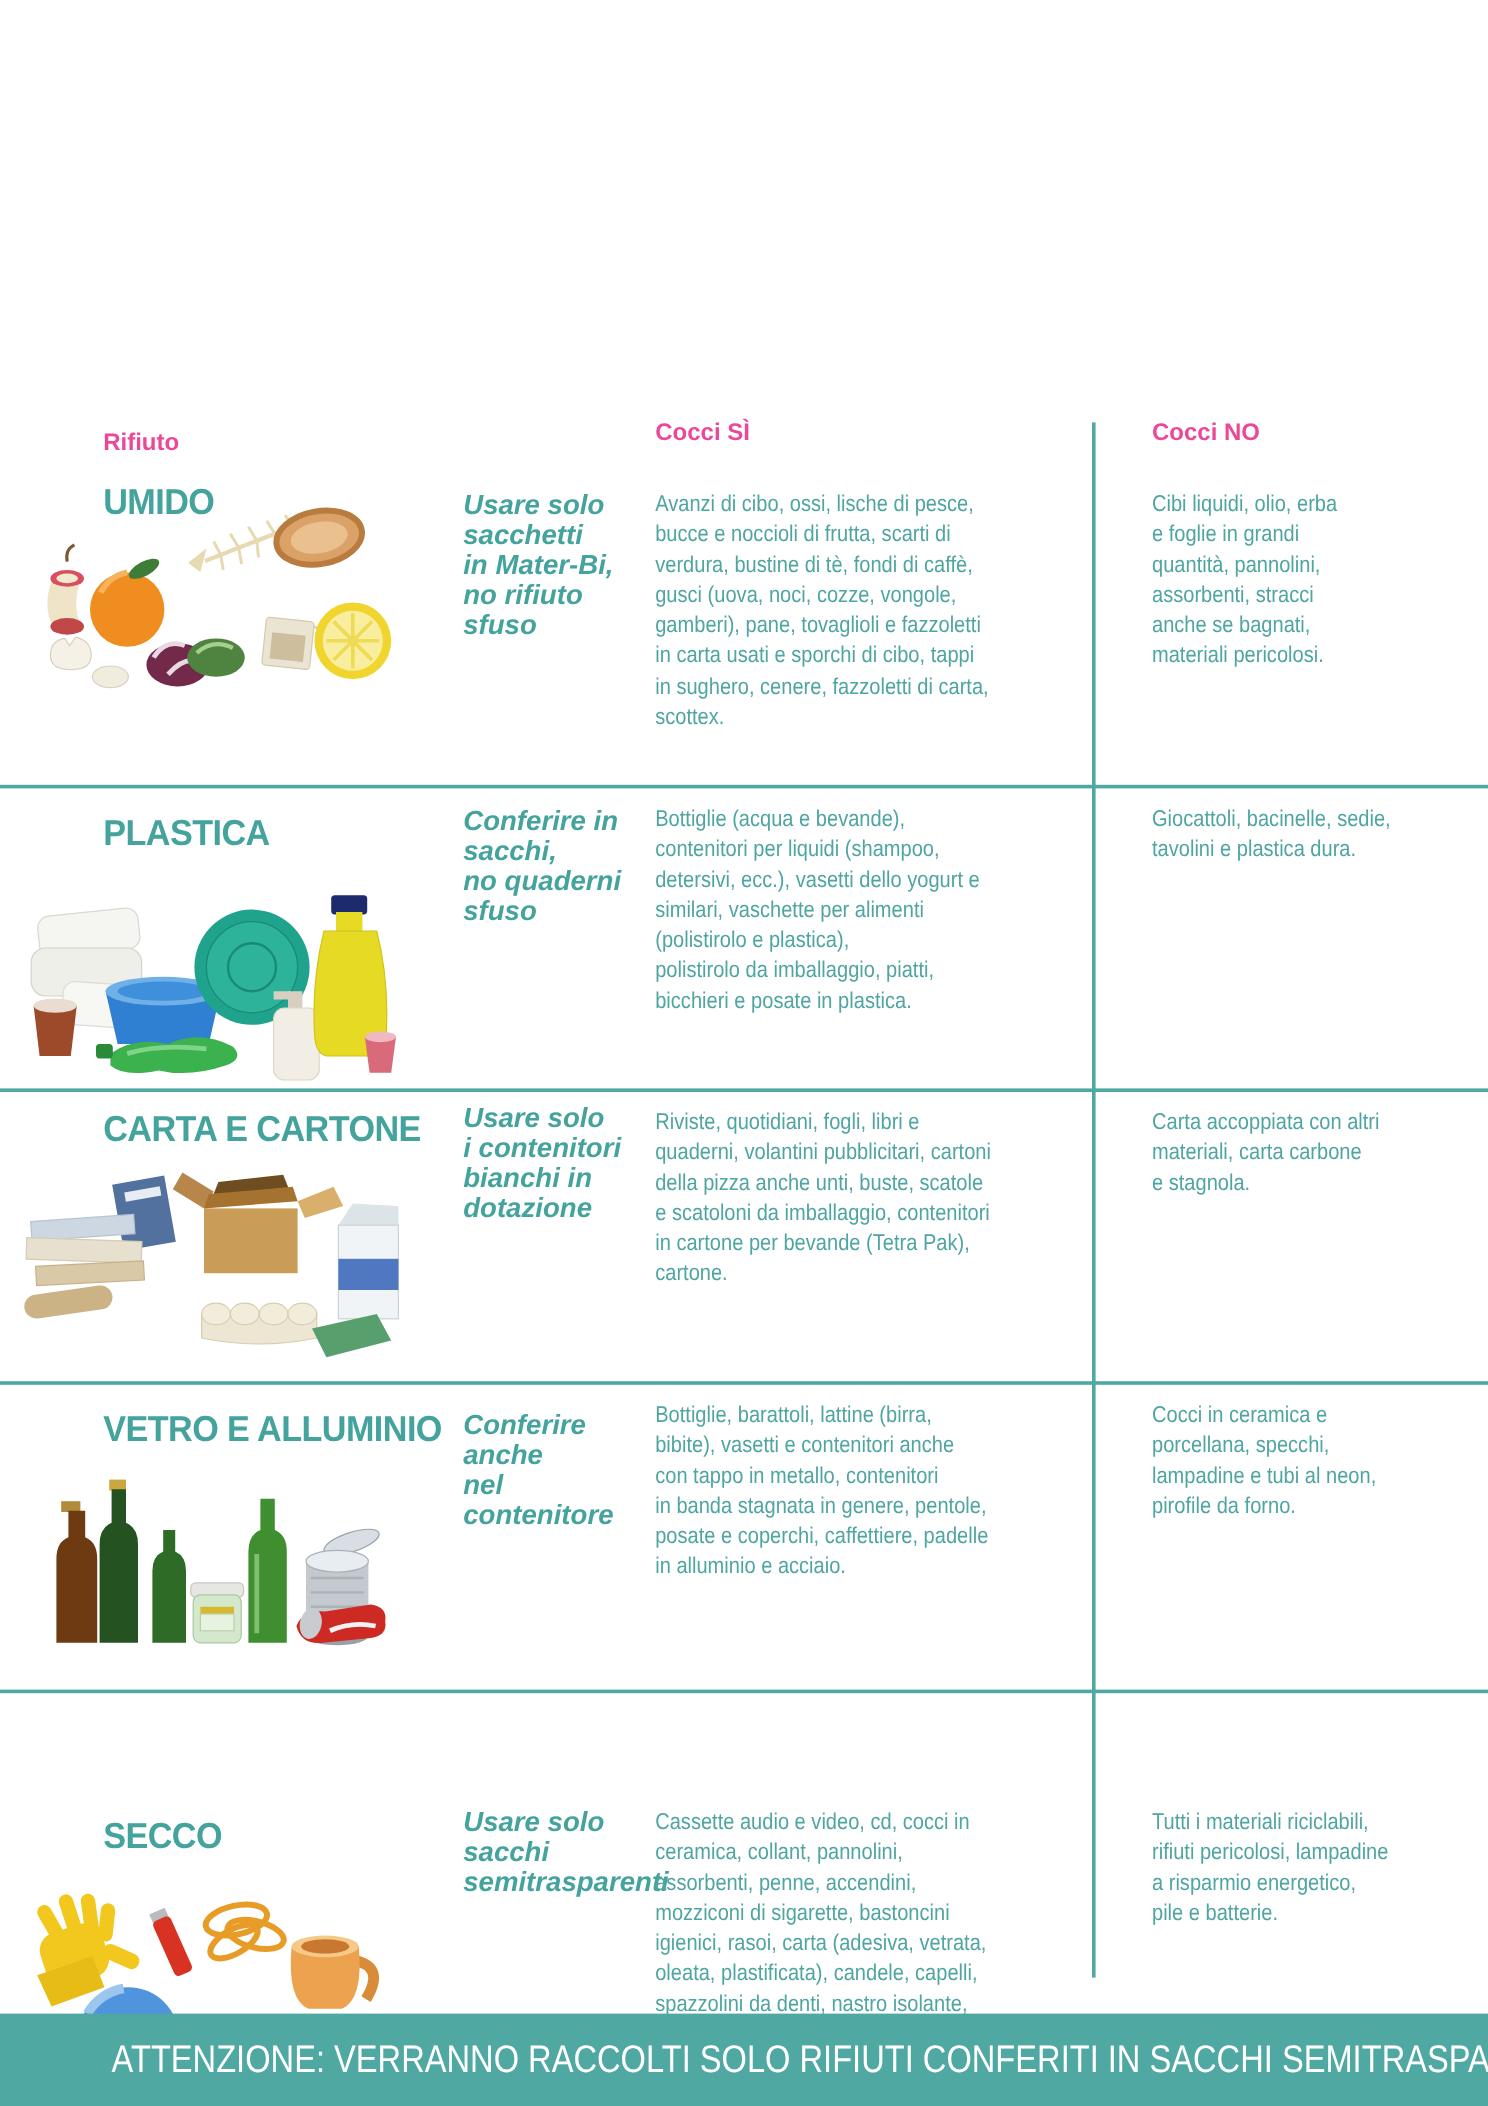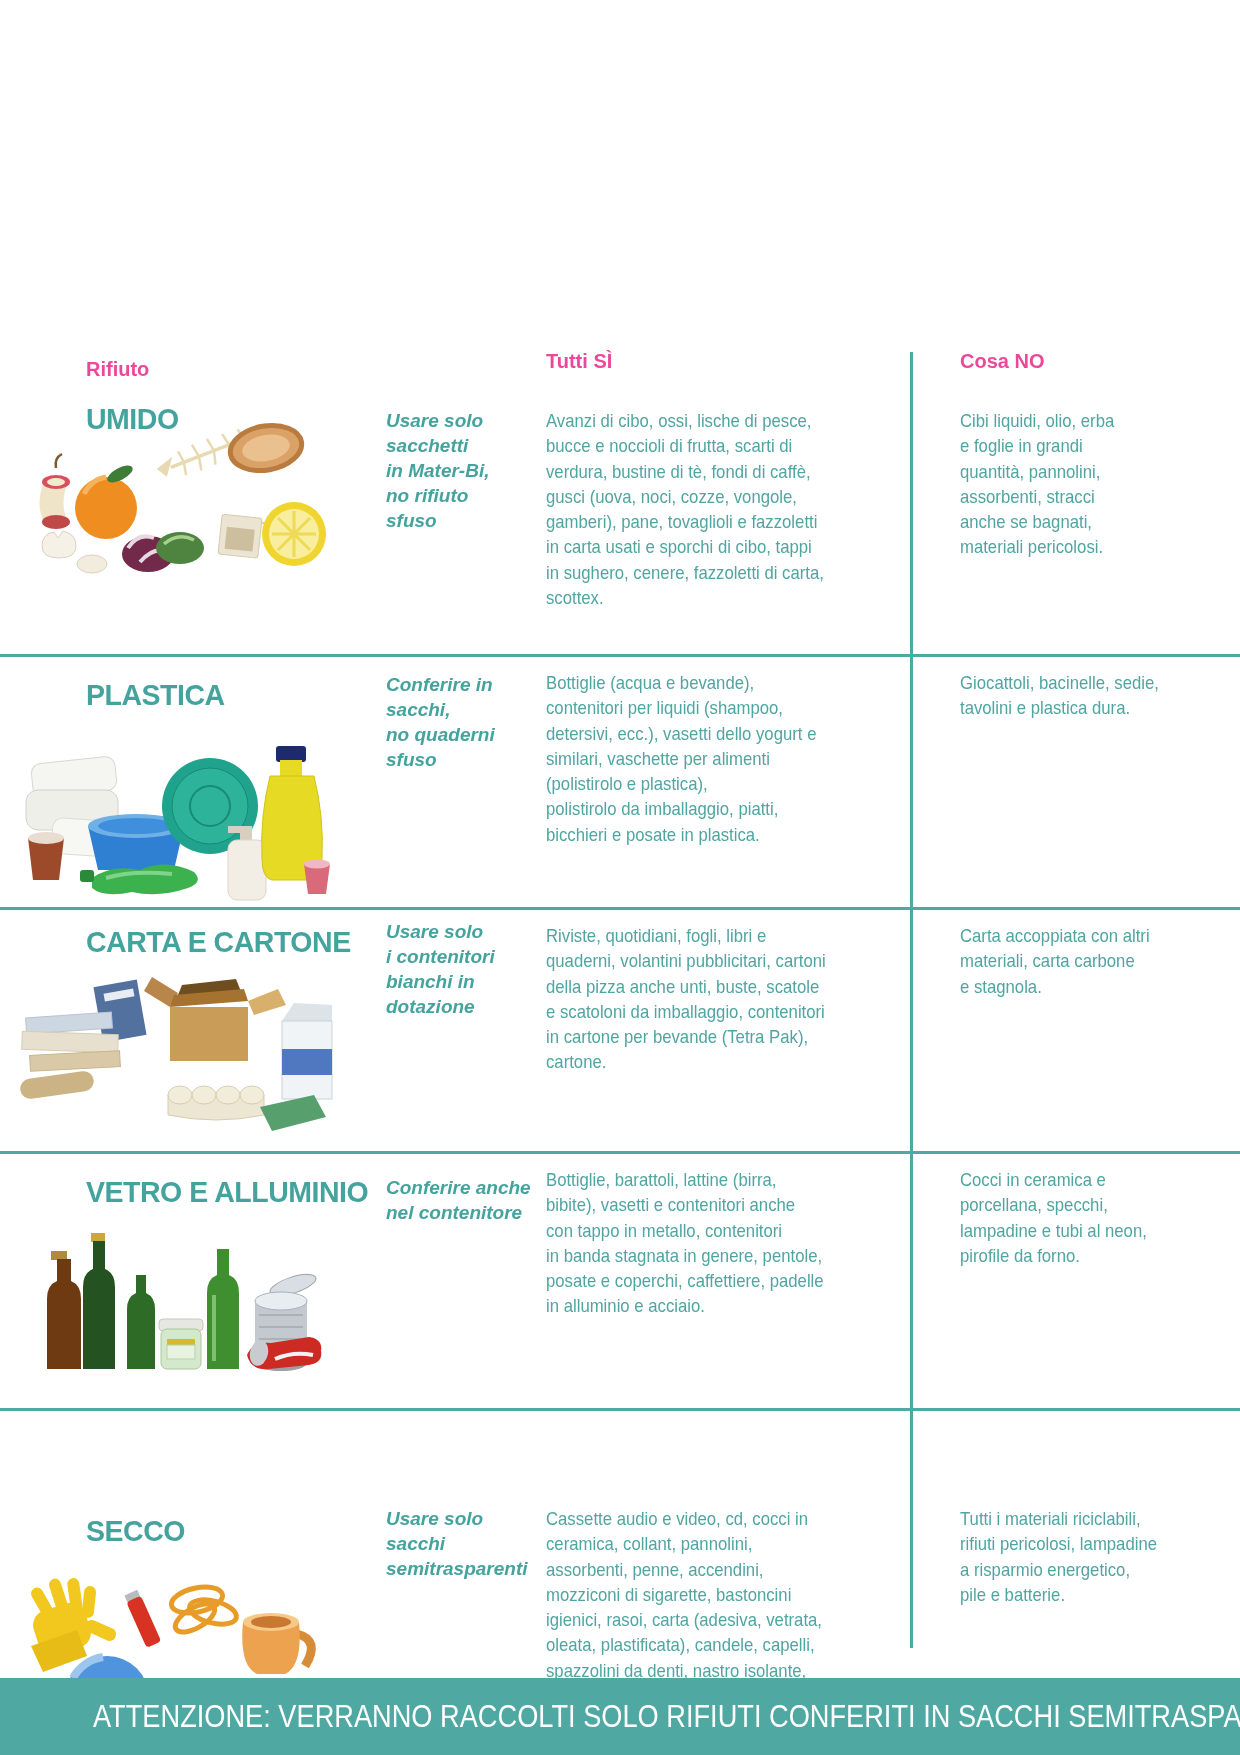--- a/index.html
+++ b/index.html
@@ -36,21 +36,21 @@
   .row-vetro    { top:1151px; height:257px; }
   .row-secco    { top:1492px; height:265px; }
 
   .row-title {
     position:absolute; left:86px; margin:0; color:#45A39E;
     font-size:30px; font-weight:bold; letter-spacing:-0.5px;
     transform:scaleX(.95); transform-origin:0 0; white-space:nowrap;
   }
   .row-instructions {
     position:absolute; left:386px; width:150px; color:#45A39E;
-    font-size:19px; font-weight:bold; font-style:italic;
+    font-size:23px; font-weight:bold; font-style:italic;
     line-height:25px; white-space:pre-line;
   }
   .cell {
     position:absolute; color:#4FA5A1; font-size:19px; line-height:25.3px;
     white-space:pre-line; transform:scaleX(.88); transform-origin:0 0;
   }
   .cell-yes { left:546px; width:420px; }
   .cell-no  { left:960px; width:300px; }
 
   .illus { position:absolute; }
@@ -68,22 +68,22 @@
     transform:scaleX(.85); transform-origin:620px 0;
   }
 </style>
 </head>
 <body>
 
 <div class="page">
 
 
   <div class="colhead colhead-rifiuto">Rifiuto</div>
-  <div class="colhead colhead-yes">Tutti SÌ</div>
-  <div class="colhead colhead-no">Cosa NO</div>
+  <div class="colhead colhead-yes">Cocci SÌ</div>
+  <div class="colhead colhead-no">Cocci NO</div>
 
   <div class="vdivider"></div>
 
   <section class="row row-umido">
     <h2 class="row-title">UMIDO</h2>
     <div class="row-instructions">Usare solo
 sacchetti
 in Mater-Bi,
 no rifiuto
 sfuso</div>

